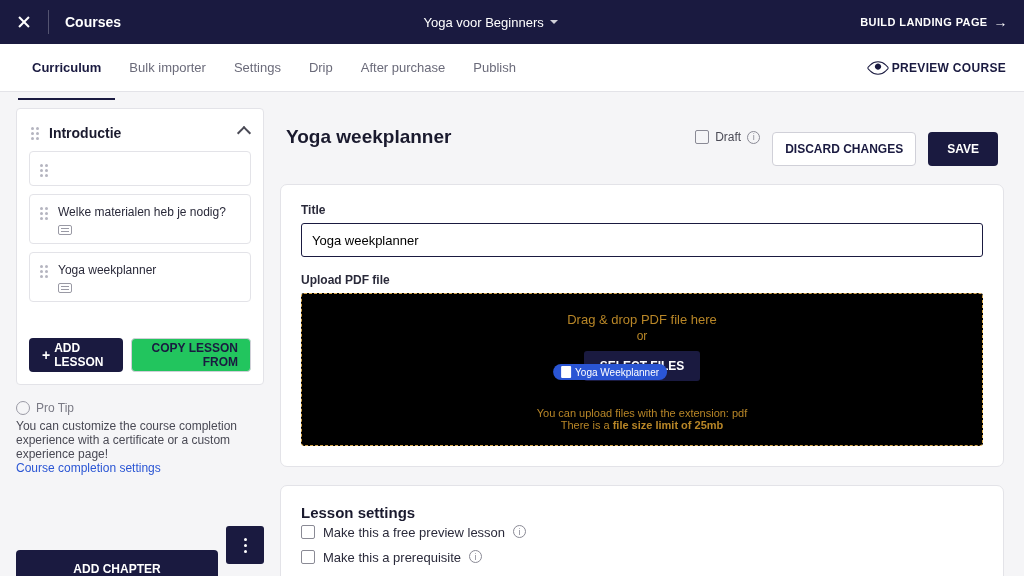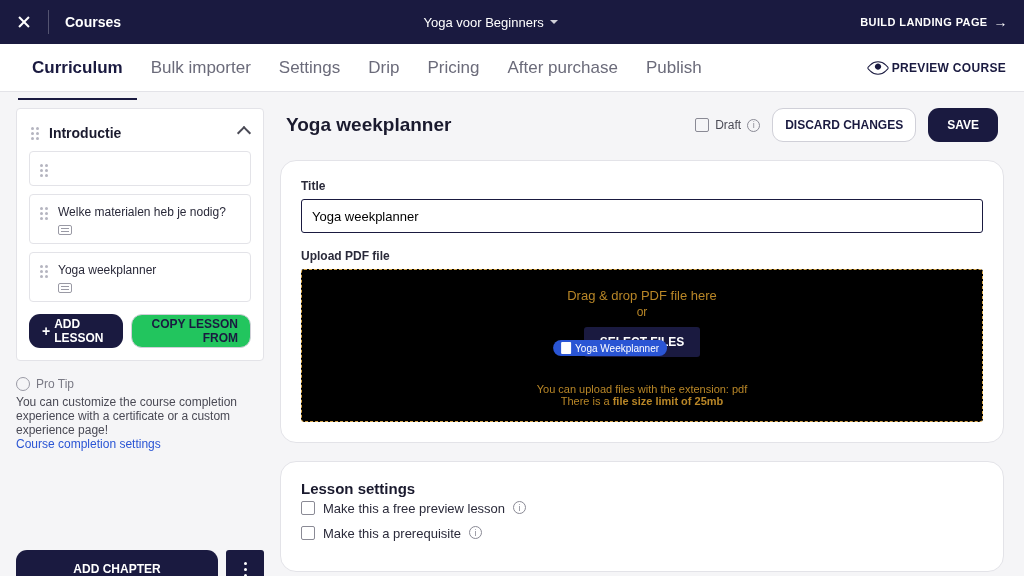--- a/index.html
+++ b/index.html
@@ -11,21 +11,21 @@
 .topbar .close::before { transform: rotate(45deg); }
 .topbar .close::after { transform: rotate(-45deg); }
 .topbar .divider { width: 1px; height: 24px; background: rgba(255,255,255,.25); margin: 0 16px 0 4px; }
 .topbar .crumb { font-weight: 600; font-size: 14px; }
 .topbar .center { flex: 1; text-align: center; font-size: 13px; color: #fff; display:flex; align-items:center; justify-content:center; gap:6px;}
 .topbar .center .caret { width:0;height:0;border-left:4px solid transparent;border-right:4px solid transparent;border-top:4px solid #fff; opacity:.8;}
 .topbar .build { font-size: 11px; font-weight: 600; letter-spacing: .4px; display: flex; align-items: center; gap: 6px; cursor: pointer; }
 .topbar .arrow { font-size: 14px; }
 
 .tabbar { background: #fff; border-bottom: 1px solid #e3e3e8; height: 48px; display: flex; align-items: center; padding: 0 18px; }
-.tabbar .tab { padding: 0 14px; height: 64px; display: flex; align-items: center; color: #6b6b7a; cursor: pointer; font-size: 17px; }
+.tabbar .tab { padding: 0 14px; height: 64px; display: flex; align-items: center; color: #6b6b7a; cursor: pointer; font-size: 13px; }
 .tabbar .tab.active { color: #1a1a40; font-weight: 600; box-shadow: inset 0 -2px 0 #1a1a40; }
 .tabbar .spacer { flex: 1; }
 .tabbar .preview { color: #1a1a40; font-size: 12px; font-weight: 700; letter-spacing: .3px; display: flex; align-items: center; gap: 6px; cursor: pointer; }
 .eye-icon { width:16px; height:16px; border:1.5px solid #1a1a40; border-radius: 70% 10%; transform: rotate(45deg); position:relative; }
 .eye-icon::after{content:"";position:absolute;top:3px;left:3px;width:6px;height:6px;border-radius:50%;background:#1a1a40;}
 
 .layout { display: flex; gap: 16px; padding: 16px; align-items: flex-start; }
 
 .sidebar { width: 248px; flex-shrink: 0; }
 .card { background: #fff; border: 1px solid #e3e3e8; border-radius: 4px; }
@@ -38,21 +38,21 @@
 
 .lesson { border:1px solid #e3e3e8; border-radius:4px; padding:10px 10px 8px; margin-bottom:8px; display:flex; gap:8px; cursor:pointer; background:#fff; }
 .lesson .drag-dots{margin-top:2px;}
 .lesson-body{flex:1;}
 .lesson-name{font-size:12px; color:#2a2a3a;}
 .lesson-icon{margin-top:6px; width:14px; height:10px; border:1.2px solid #9a9aa5; border-radius:2px; position:relative;}
 .lesson-icon.video::after{content:"";position:absolute;right:-5px;top:1px;width:0;height:0;border-top:4px solid transparent;border-bottom:4px solid transparent;border-left:5px solid #9a9aa5;}
 .lesson-icon.text::before{content:"";position:absolute;left:2px;top:2px;right:2px;height:1px;background:#9a9aa5;box-shadow:0 3px 0 #9a9aa5;}
 
 .btn-row{display:flex;gap:8px;margin-top:12px;}
-.btn{height:34px;border-radius:11px;display:flex;align-items:center;justify-content:center;padding:0 12px;font-size:12px;font-weight:600;cursor:pointer;border:1px solid transparent;}
+.btn{height:34px;border-radius:4px;display:flex;align-items:center;justify-content:center;padding:0 12px;font-size:12px;font-weight:600;cursor:pointer;border:1px solid transparent;margin-top:24px;}
 .btn.dark{background:#1a1a40;color:#fff;}
 .btn.outline{background:#22c55e;color:#1a1a40;border-color:#d0d0d8;text-align:right;}
 .plus-icon{font-size:14px;margin-right:4px;}
 
 .protip{margin-top:16px;font-size:12px;color:#4a4a55;}
 .protip .head{display:flex;align-items:flex-end;gap:6px;color:#7a7a85;margin-bottom:4px;}
 .protip .gear{width:14px;height:14px;border:1.5px solid #9a9aa5;border-radius:50%;position:relative;}
 .protip a{color:#2a55d4;text-decoration:none;}
 
 .add-chapter-row{display:flex;gap:8px;margin-top:auto;padding-top:16px;}
@@ -65,21 +65,21 @@
 
 .page-head{display:flex;align-items:center;gap:12px;padding:0 6px;}
 .page-title{font-size:19px;font-weight:700;color:#1a1a2e;}
 .page-head .spacer2{flex:1;}
 .draft{display:flex;align-items:center;gap:6px;font-size:12px;color:#4a4a55;}
 .chk{width:14px;height:14px;border:1.5px solid #8a8a95;border-radius:2px;display:inline-block;cursor:pointer;}
 .info-icon{width:13px;height:13px;border:1.2px solid #8a8a95;border-radius:50%;display:inline-flex;align-items:center;justify-content:center;font-size:9px;color:#8a8a95;}
 .btn.save{background:#1a1a40;color:#fff;padding:0 18px;}
 .btn.discard{background:#fff;border-color:#d0d0d8;color:#1a1a40;}
 
-.panel{background:#fff;border:1px solid #e3e3e8;border-radius:16px;padding:18px 20px 20px;}
+.panel{background:#fff;border:1px solid #e3e3e8;border-radius:7px;padding:18px 20px 20px;}
 .field-label{font-size:12px;font-weight:600;color:#2a2a3a;margin-bottom:6px;}
 .text-input{width:100%;height:34px;border:1px solid #1a1a40;border-radius:3px;padding:0 10px;font-size:13px;outline:none;}
 .upload-label{font-size:12px;font-weight:600;color:#2a2a3a;margin:16px 0 6px;}
 
 .dropzone{border:1.5px dashed #d9a84c;background:#000000;border-radius:3px;padding:18px 12px 14px;text-align:center;position:relative;}
 .dropzone .dd{color:#b88627;font-size:13px;}
 .dropzone .or{color:#b88627;font-size:12px;margin:2px 0 8px;}
 .dropzone .select-btn{display:inline-flex;background:#1a1a40;color:#fff;height:30px;align-items:center;padding:0 16px;border-radius:3px;font-size:12px;font-weight:600;cursor:pointer;}
 .drag-chip{position:absolute;left:50%;transform:translateX(-78%);top:70px;background:#2a55d4;color:#fff;font-size:10px;padding:2px 8px;border-radius:9px;display:flex;align-items:center;gap:4px;}
 .drag-chip .doc{width:10px;height:12px;background:#fff;border-radius:1px;}
@@ -106,21 +106,20 @@
     <span>BUILD LANDING PAGE</span>
     <span class="arrow">→</span>
   </div>
 </div>
 
 <div class="tabbar">
   <div class="tab active">Curriculum</div>
   <div class="tab">Bulk importer</div>
   <div class="tab">Settings</div>
   <div class="tab">Drip</div>
-  <div class="tab">Pricing</div>
   <div class="tab">After purchase</div>
   <div class="tab">Publish</div>
   <div class="spacer"></div>
   <div class="preview">
     <span class="eye-icon"></span>
     <span>PREVIEW COURSE</span>
   </div>
 </div>
 
 <div class="layout">

